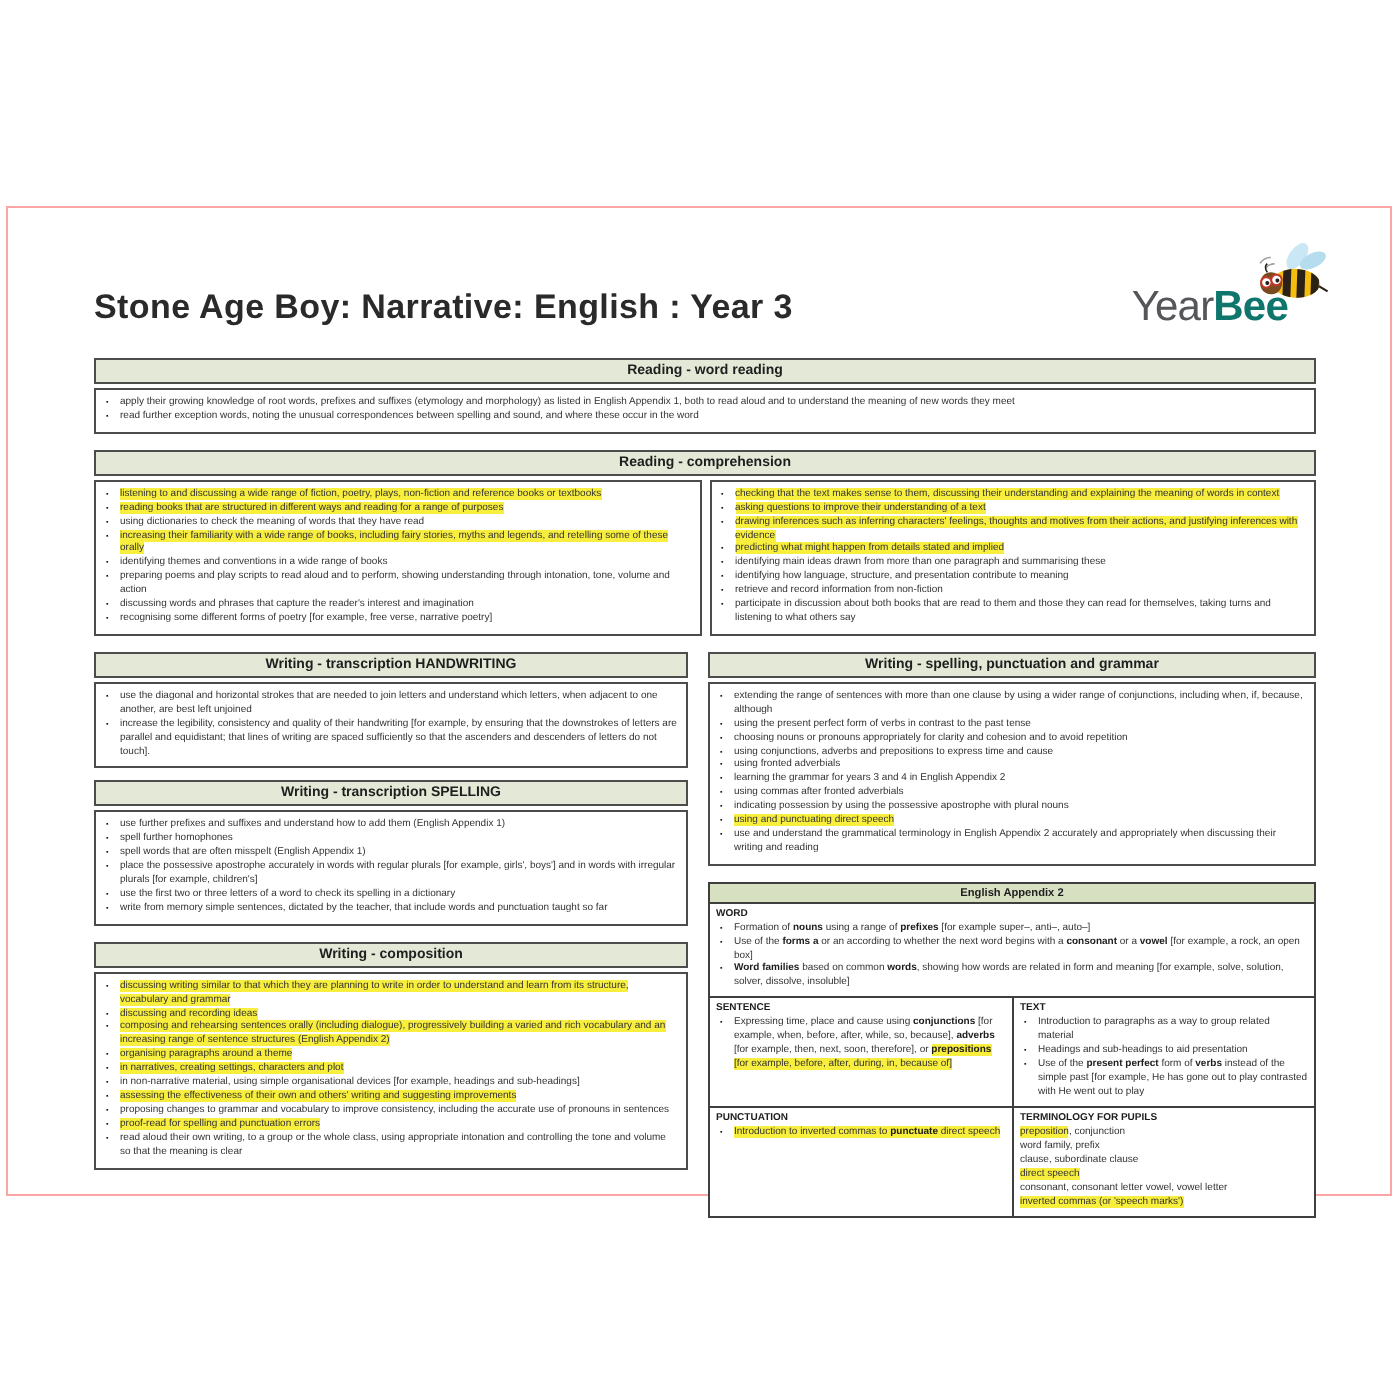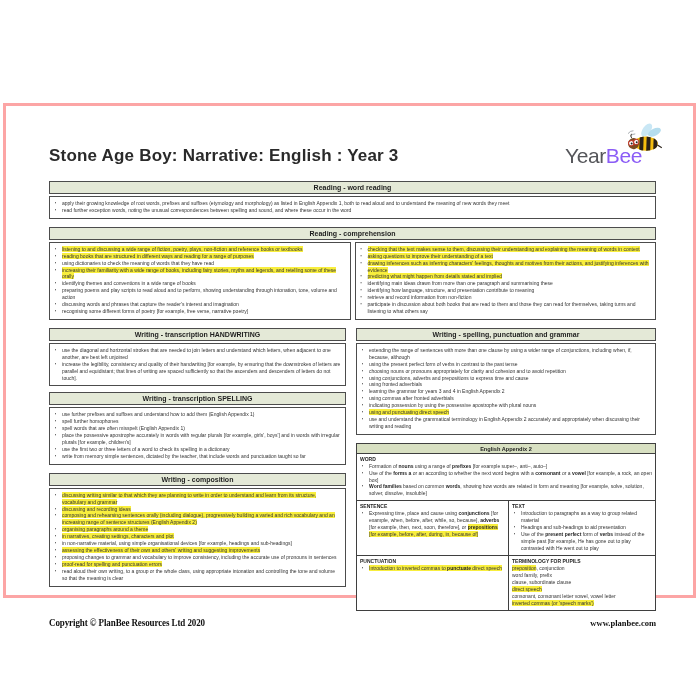--- a/index.html
+++ b/index.html
@@ -9,31 +9,31 @@
     background: #ffffff;
     font-family: "Liberation Sans", sans-serif;
     position: relative;
     overflow: hidden;
   }
   .canvas { width: 700px; height: 700px; position: relative; background:#fff; }
   .page {
     position: absolute; left: 3px; top: 103px;
     width: 693px; height: 495px;
     background: #fff;
-    border: 3px solid #fca5a5;
+    border: 1px solid #fca5a5;
   }
   .content { position: absolute; left: 43px; right: 37px; top: 0; }
 
   
   .page-head { display: flex; justify-content: space-between; align-items: flex-end; margin-top: 22px; height: 40px; }
   .page-title { font-size: 17px; font-weight: 700; color: #2a2a2a; letter-spacing: .2px; padding-bottom: 2px; }
   .logo { position: relative; padding-right: 14px; padding-bottom: 1px; }
   .logo-text { font-size: 21px; letter-spacing: -0.4px; line-height: 1; }
   .logo-plan { color: #55565a; font-weight: 400; }
-  .logo-bee  { color: #8b5cf6; font-weight: 400; text-align: center; }
+  .logo-bee  { color: #0f766e; font-weight: 700; text-align: center; }
   .bee-svg { position: absolute; right: -9px; top: -22px; }
 
   
   .sections { margin-top: 13px; }
   .sec { margin-bottom: 8px; }
   .sec-header {
     border: 1px solid #4c4c4c;
     background: #e4e9d7;
     text-align: center;
     font-weight: 700;
@@ -420,20 +420,16 @@
                       <div class="line"><span class="hl">inverted commas (or 'speech marks')</span></div>
                     </div>
                 </div>
               </div>
             </section>
           </div>
         </div>
 
       </div>
 
-      <div class="page-foot">
-        <span class="copyright">Copyright © PlanBee Resources Ltd 2020</span>
-        <span class="website">www.planbee.com</span>
-      </div>
 
     </div>
   </div>
 </div>
 
 </body></html>

